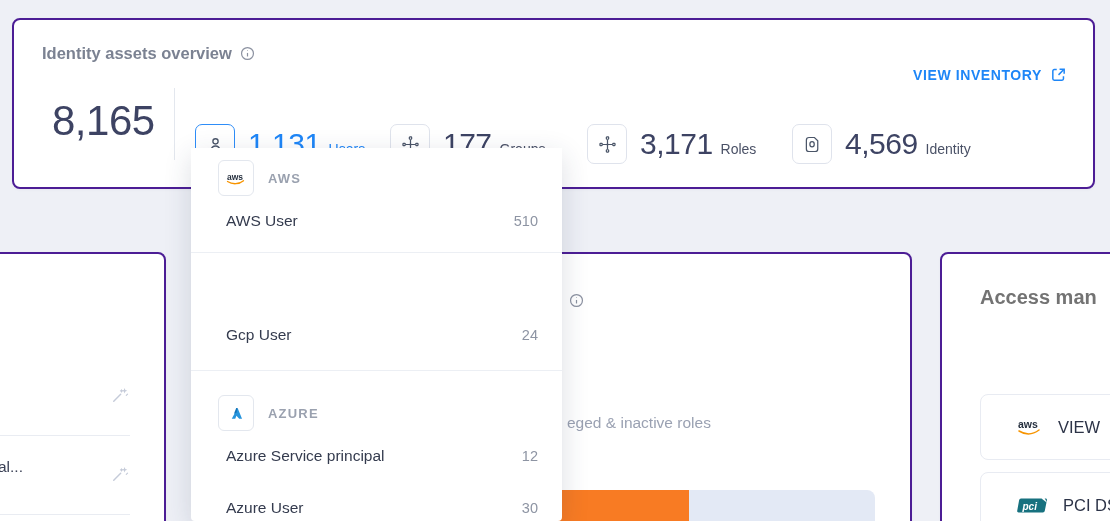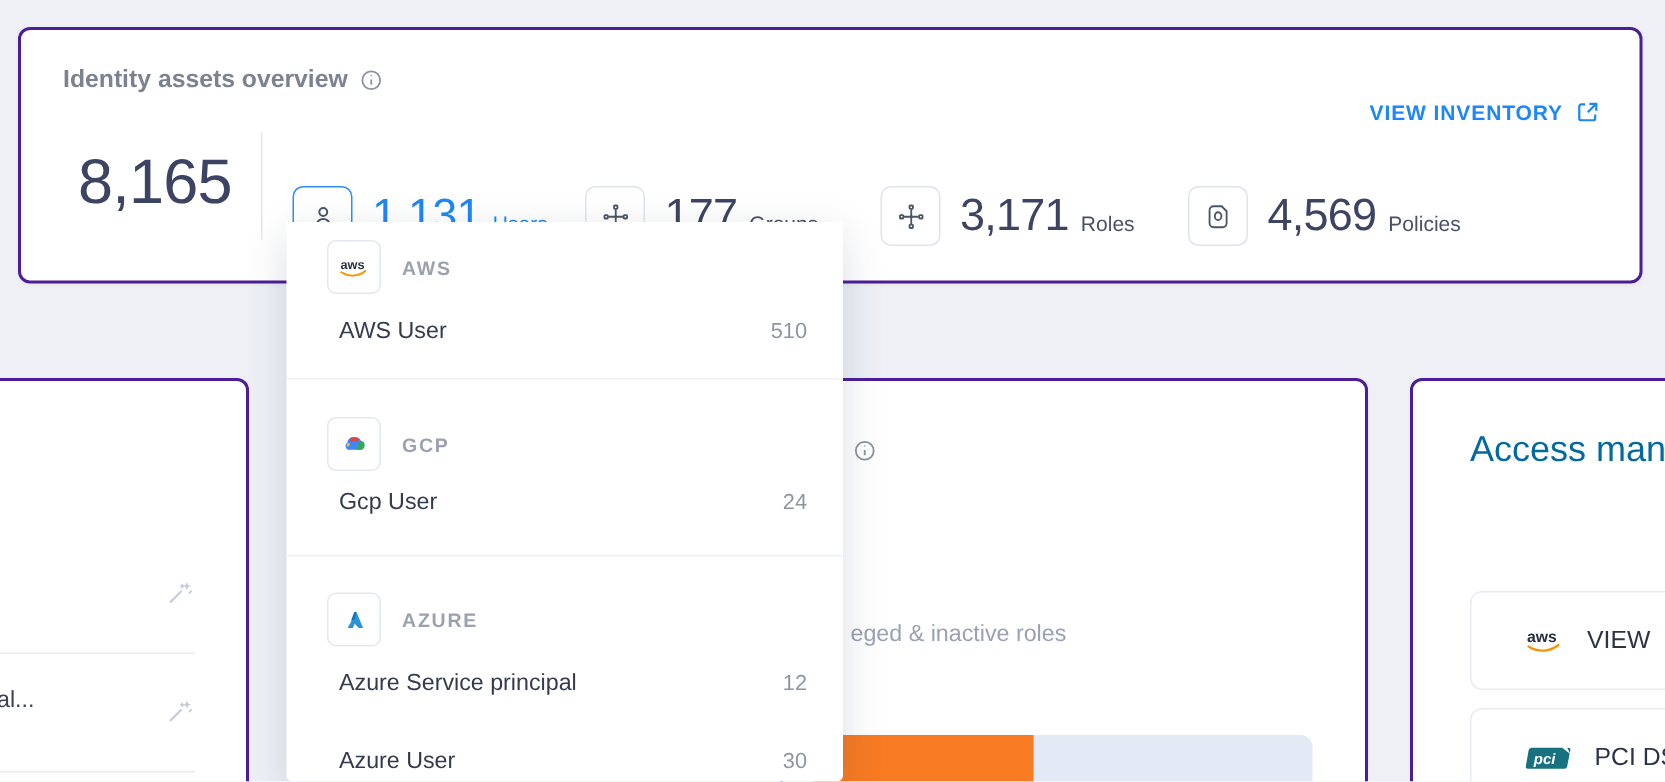--- a/index.html
+++ b/index.html
@@ -39,21 +39,21 @@
   .lc-div{position:absolute;left:20px;right:34px;height:1px;background:#e9ecf2;}
   .wand{position:absolute;left:308px;width:20px;height:20px;}
   .lc-text{position:absolute;left:196px;top:204px;font-size:15.5px;color:#3c4257;}
   .mid-card{left:520px;top:252px;width:388px;height:330px;z-index:1;}
   .mc-info{position:absolute;left:46px;top:38px;width:17px;height:17px;}
   .mc-legend{position:absolute;left:45px;top:160px;font-size:15.5px;color:#9aa1b2;}
   .mc-bar{position:absolute;left:20px;top:236px;width:333px;height:46px;background:#e3e9f5;
           border-radius:8px;overflow:hidden;}
   .mc-fill{height:100%;background:#f87b23;width:44%;}
   .right-card{left:940px;top:252px;width:400px;height:330px;z-index:1;}
-  .rc-title{position:absolute;left:38px;top:32px;font-size:24px;font-weight:400;color:#0369a1;}
+  .rc-title{position:absolute;left:38px;top:32px;font-size:20px;font-weight:700;color:#737373;}
   .rc-box{position:absolute;left:38px;width:330px;height:64px;border:1px solid #e8ebf2;border-radius:8px;
           display:flex;align-items:center;cursor:pointer;background:#fff;}
   .rc-box .logo{margin-left:35px;display:flex;align-items:center;}
   .rc-box .rc-lab{margin-left:14px;font-size:16.5px;color:#2c3347;}
   svg{display:block;}
 </style>
 </head>
 <body>
 
 <div class="stage">
@@ -126,52 +126,41 @@
     </div>
 
     <div class="stat" style="left:778px">
       <span class="iconbox">
         <svg width="21" height="21" viewBox="0 0 24 24" fill="none" stroke="#4a5568" stroke-width="1.4">
           <path d="M8 4h6.2L18 7.8V17a3 3 0 0 1-3 3H8a3 3 0 0 1-3-3V7a3 3 0 0 1 3-3z"></path>
           <ellipse cx="11.5" cy="11.6" rx="2.5" ry="3"></ellipse>
         </svg>
       </span>
       <span class="val">4,569</span>
-      <span class="lab">Policies</span>
+      <span class="lab">Identity</span>
     </div>
   </div>
 
   <div class="dropdown">
 
     <div class="prov-hd" style="top:12px">
       <span class="prov-box">
         <svg width="22" height="15" viewBox="0 0 22 15">
           <text x="2" y="8.5" font-size="8.5" font-weight="bold" fill="#252f3e" font-family="Liberation Sans,sans-serif">aws</text>
           <path d="M2.5 10.5c5 3.2 11.5 3 16-.8" stroke="#f79400" stroke-width="1.3" fill="none" stroke-linecap="round"></path>
         </svg>
       </span>
       <span class="prov-lab">AWS</span>
     </div>
     <div class="dd-item" style="top:56px">
       <span class="dd-name">AWS User</span>
       <span class="dd-count">510</span>
     </div>
     <div class="dd-div" style="top:104px"></div>
 
-    <div class="prov-hd" style="top:130px">
-      <span class="prov-box">
-        <svg width="20" height="20" viewBox="0 0 24 24">
-          <path fill="#4285F4" d="M7 16.5h10a3.5 3.5 0 0 0 .7-6.9A5.6 5.6 0 0 0 12 6.4a5.6 5.6 0 0 0-5.5 4.5A3.3 3.3 0 0 0 7 16.5z"></path>
-          <path fill="#EA4335" d="M8.3 8.5A5.6 5.6 0 0 1 16.2 8.4l-2 2a2.9 2.9 0 0 0-4 .1z"></path>
-          <path fill="#FBBC05" d="M6.5 10.9a5.6 5.6 0 0 0 .1 3.6l2.3-1.8a2.9 2.9 0 0 1-.3-1.3z"></path>
-          <path fill="#34A853" d="M17 16.5a3.5 3.5 0 0 0 .7-6.9l-2.6 2.5c.6 1.4.1 2.6-1.1 3.3v1.1z"></path>
-        </svg>
-      </span>
-      <span class="prov-lab">GCP</span>
-    </div>
     <div class="dd-item" style="top:170px">
       <span class="dd-name">Gcp User</span>
       <span class="dd-count">24</span>
     </div>
     <div class="dd-div" style="top:222px"></div>
 
     <div class="prov-hd" style="top:247px">
       <span class="prov-box">
         <svg width="19" height="19" viewBox="0 0 24 24">
           <path fill="#2794dc" d="M13.4 5 6 18.6h4.4l1.5-3.7 3.5 3.7H19z"></path>

